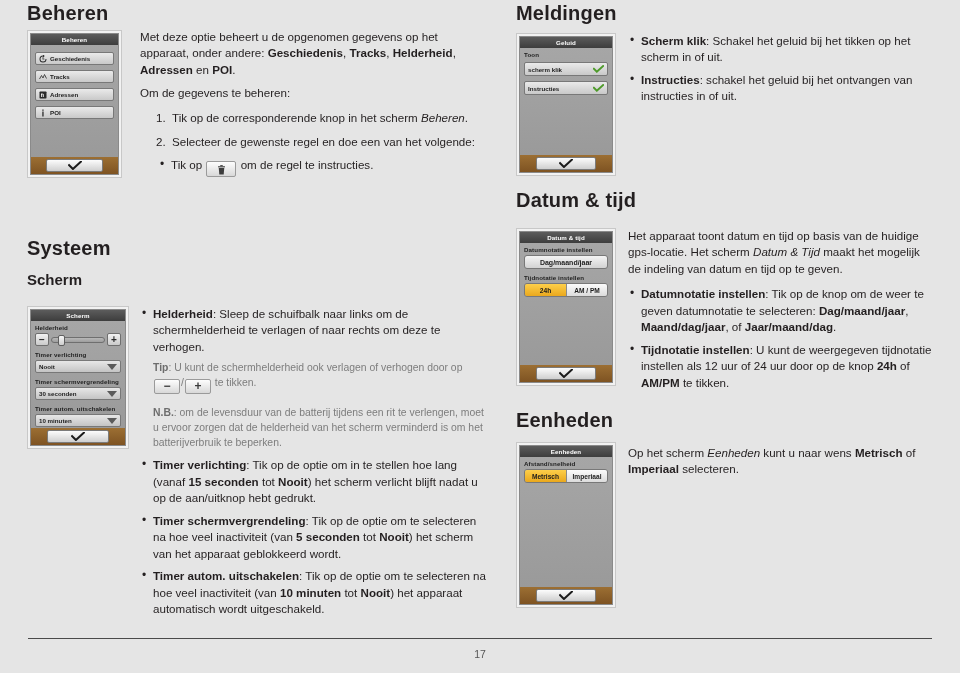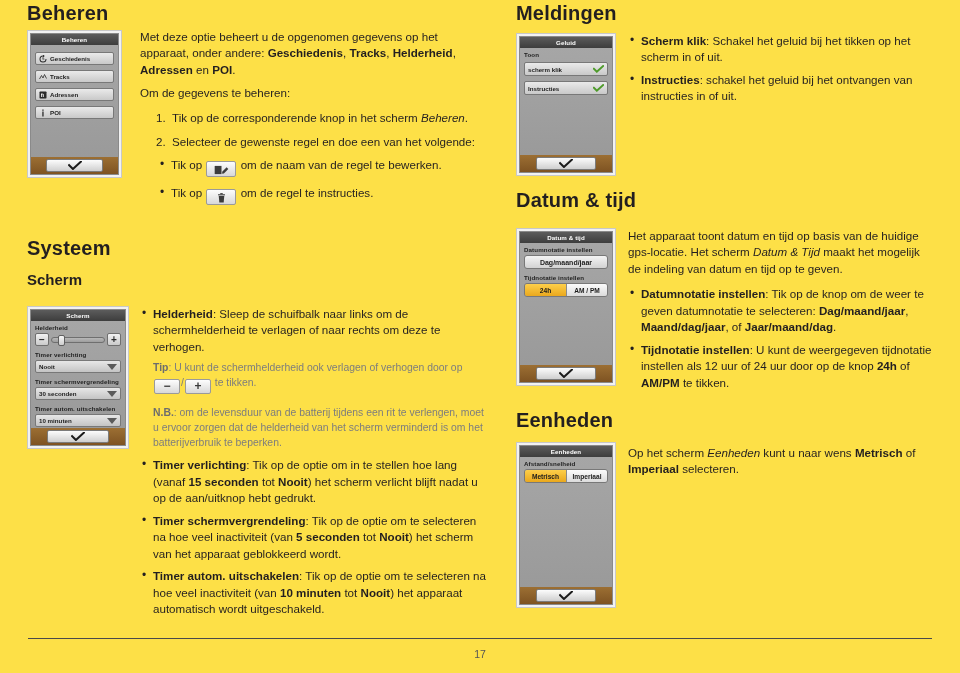--- a/index.html
+++ b/index.html
@@ -10,21 +10,21 @@
     background: #ffffff;
     font-family: "Liberation Sans", sans-serif;
     color: #231f20;
     overflow: hidden;
   }
 
   .page {
     position: relative;
     width: 960px;
     height: 673px;
-    background: #fde047;
+    background: #e5e5e5;
   }
 
   
   h1.sec-title {
     font-size: 20px;
     font-weight: bold;
     letter-spacing: 0.2px;
     color: #231f20;
     line-height: 1.1;
   }
@@ -372,30 +372,20 @@
 
     <ol class="steps">
       <li><span>Tik op de corresponderende knop in het scherm </span><i>Beheren</i><span>.</span></li>
       <li style="margin-bottom:5px;margin-top:8px;"><span>Selecteer de gewenste regel en doe een van het volgende:</span></li>
     </ol>
 
     <ul class="bul sub" style="margin-top:6px;">
       <li>
         <span>Tik op</span>
         <span class="inline-btn wide">
-          <svg width="15" height="10" viewBox="0 0 22 14">
-              <path d="M1 1h10v12H1z" fill="#3c3c3c"></path>
-              <path d="M12 9.5 18.5 3 21 5.5 14.5 12 12 12.5z" fill="#3c3c3c"></path>
-            </svg>
-        </span>
-        <span>om de naam van de regel te bewerken.</span>
-      </li>
-      <li>
-        <span>Tik op</span>
-        <span class="inline-btn wide">
           <svg width="9" height="10" viewBox="0 0 14 16">
               <rect x="1.5" y="2" width="11" height="1.8" fill="#3c3c3c"></rect>
               <rect x="5" y="0.2" width="4" height="1.6" fill="#3c3c3c"></rect>
               <path d="M2.6 4.6h8.8l-0.9 10.6H3.5z" fill="#3c3c3c"></path>
             </svg>
         </span>
         <span>om de regel te instructies.</span>
       </li>
     </ul>
   </div>

